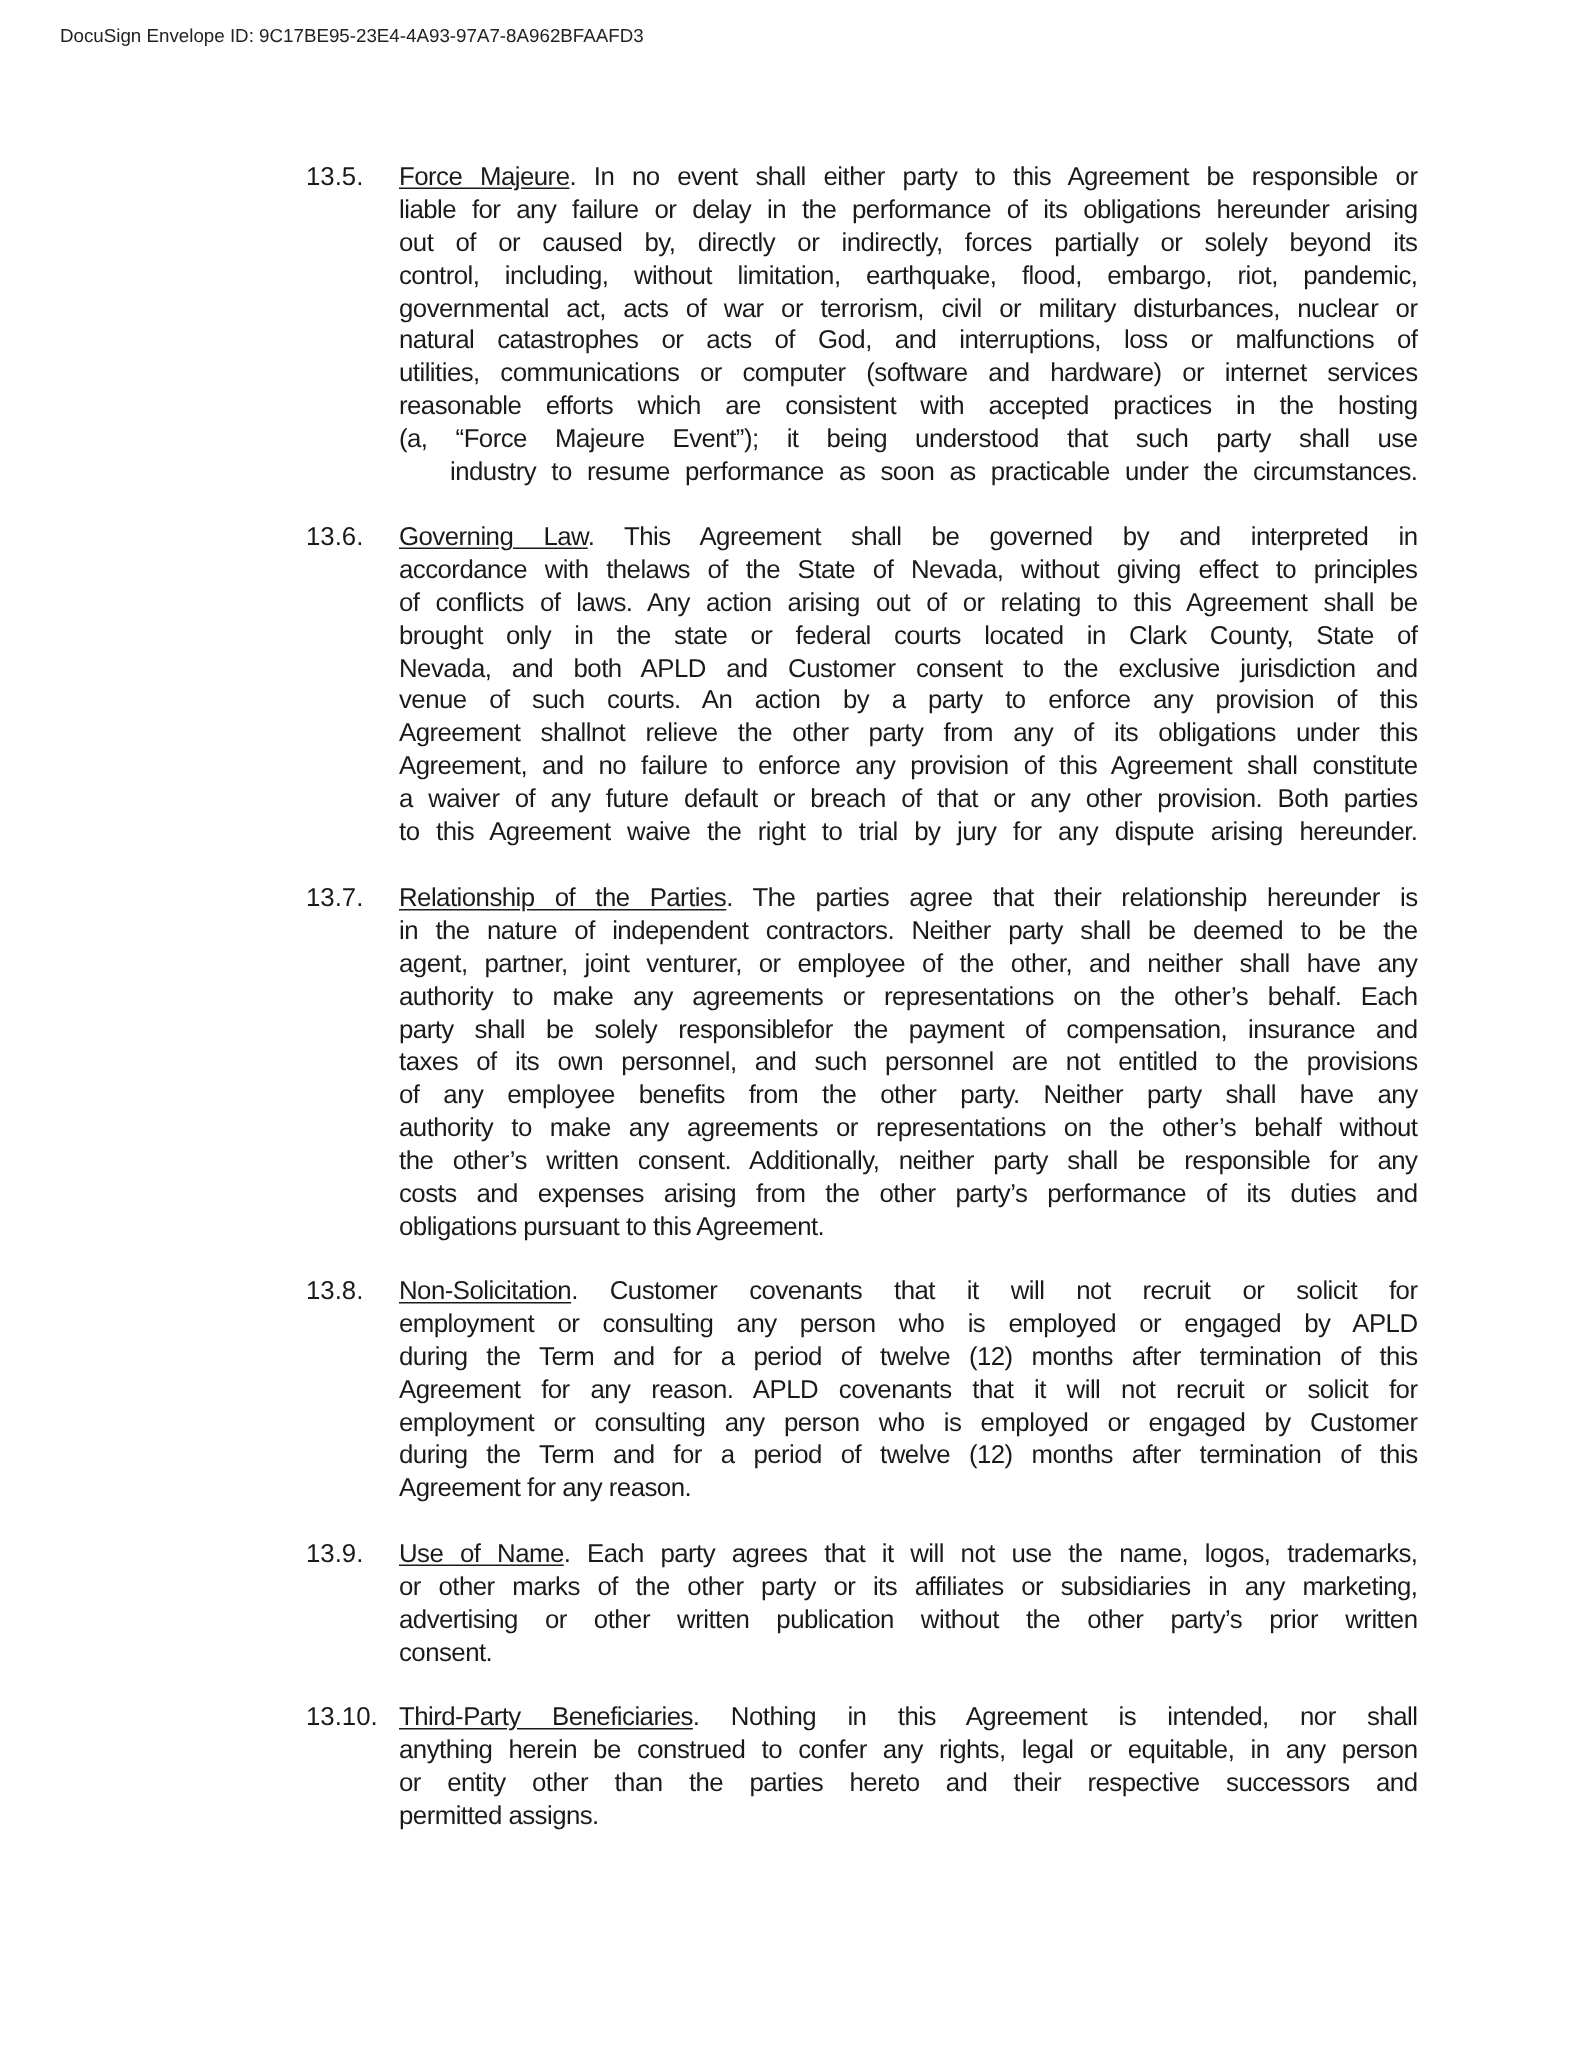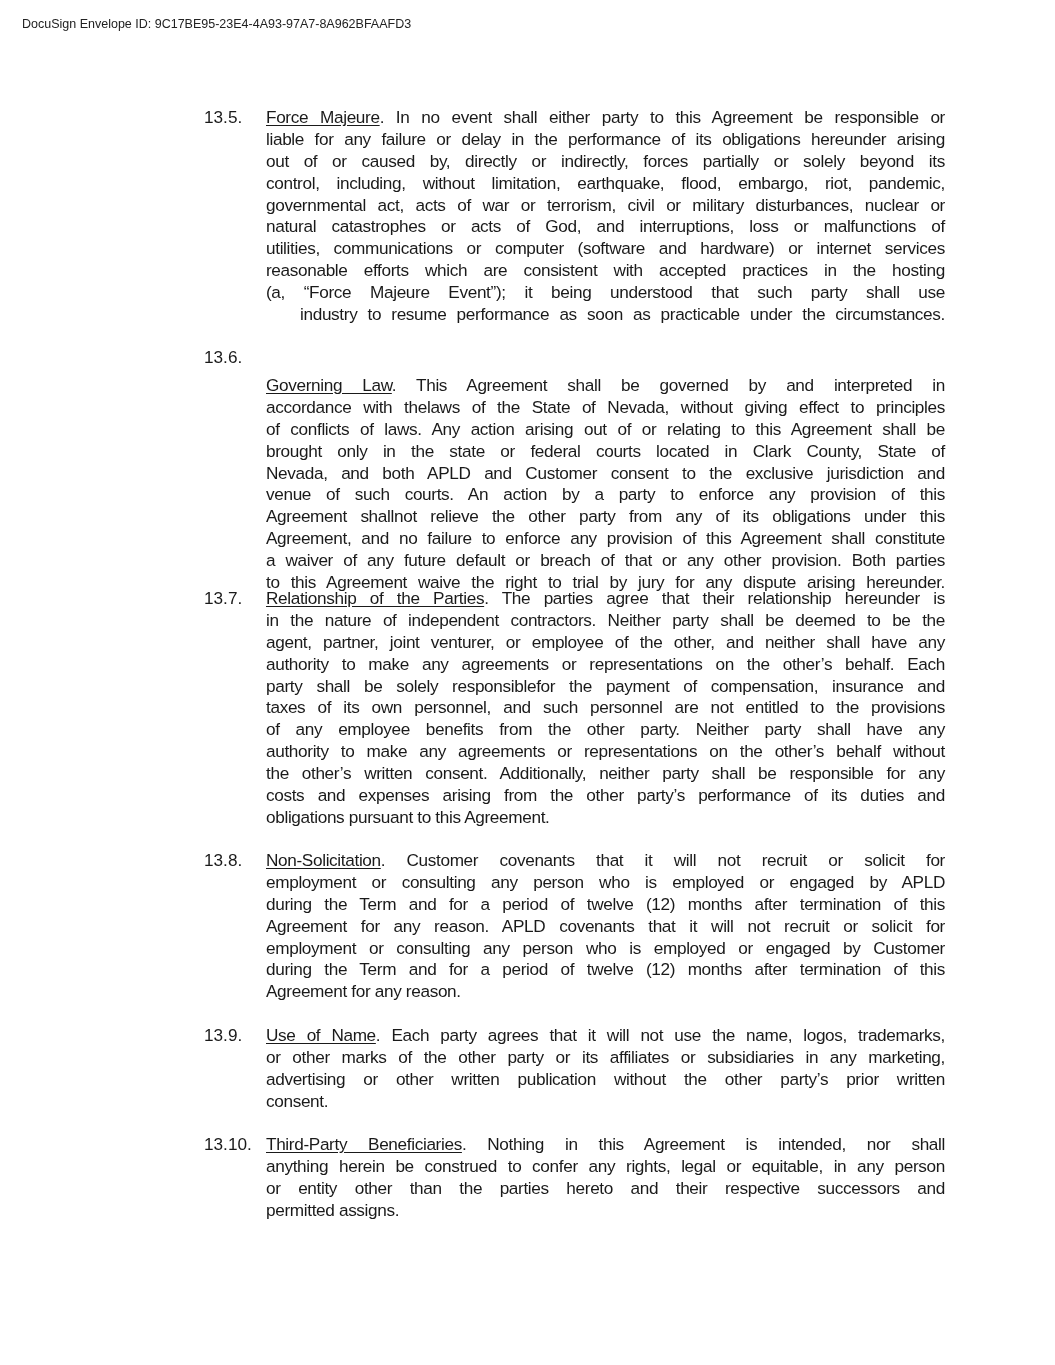--- a/index.html
+++ b/index.html
@@ -1,18 +1,18 @@
 <!DOCTYPE html>
 <html><head>
   <meta charset="utf-8">
   <style>
     html, body { margin: 0; padding: 0; background: #ffffff; }
     body { width: 1055px; height: 1365px; position: relative; overflow: hidden; color: #1a1a1a; }
     .envelope-id {
-      position: absolute; left: 22px; top: 17px;
+      position: absolute; left: 40px; top: 17px;
       font-family: "Liberation Sans", sans-serif; font-size: 12.5px; color: #222;
     }
     .section { position: absolute; left: 204px; width: 741px; }
     .sec-num {
       position: absolute; left: 0; top: 0;
       font-family: "Liberation Sans", sans-serif; font-size: 17.2px; line-height: 21.9px;
     }
     .sec-body { position: absolute; left: 62px; width: 679px; }
     .line {
       display: block; height: 21.9px; line-height: 21.9px;
@@ -40,21 +40,21 @@
     <span class="line" style="white-space: normal;">utilities, communications or computer (software and hardware) or internet services</span>
     <span class="line" style="white-space: normal;">reasonable efforts which are consistent with accepted practices in the hosting</span>
     <span class="line" style="white-space: normal;">(a, “Force Majeure Event”); it being understood that such party shall use</span>
     <span class="line" style="white-space: normal; margin-left: 34px;">industry to resume performance as soon as practicable under the circumstances.</span>
   </div>
 </div>
 
 <div class="section" style="top:347px;">
   <span class="sec-num">13.6.</span>
   <div class="sec-body">
-    <span class="line" style="white-space: normal; margin-top: 28px;"><span class="heading">Governing Law</span><span>. This Agreement shall be governed by and interpreted in</span></span>
+    <span class="line" style="white-space: normal;"><span class="heading">Governing Law</span><span>. This Agreement shall be governed by and interpreted in</span></span>
     <span class="line" style="white-space: normal;">accordance with thelaws of the State of Nevada, without giving effect to principles</span>
     <span class="line" style="white-space: normal;">of conflicts of laws. Any action arising out of or relating to this Agreement shall be</span>
     <span class="line" style="white-space: normal;">brought only in the state or federal courts located in Clark County,  State of</span>
     <span class="line" style="white-space: normal;">Nevada, and both APLD and Customer consent to the exclusive jurisdiction and</span>
     <span class="line" style="white-space: normal;">venue of such courts. An action by a party to enforce any provision of this</span>
     <span class="line" style="white-space: normal;">Agreement shallnot relieve the other party from any of its obligations under this</span>
     <span class="line" style="white-space: normal;">Agreement, and no failure to enforce any provision of this Agreement shall constitute</span>
     <span class="line" style="white-space: normal;">a  waiver of any future default  or breach of that or any other provision.  Both parties</span>
     <span class="line" style="white-space: normal;">to this Agreement waive the right to trial by jury for any dispute arising hereunder.</span>
   </div>

